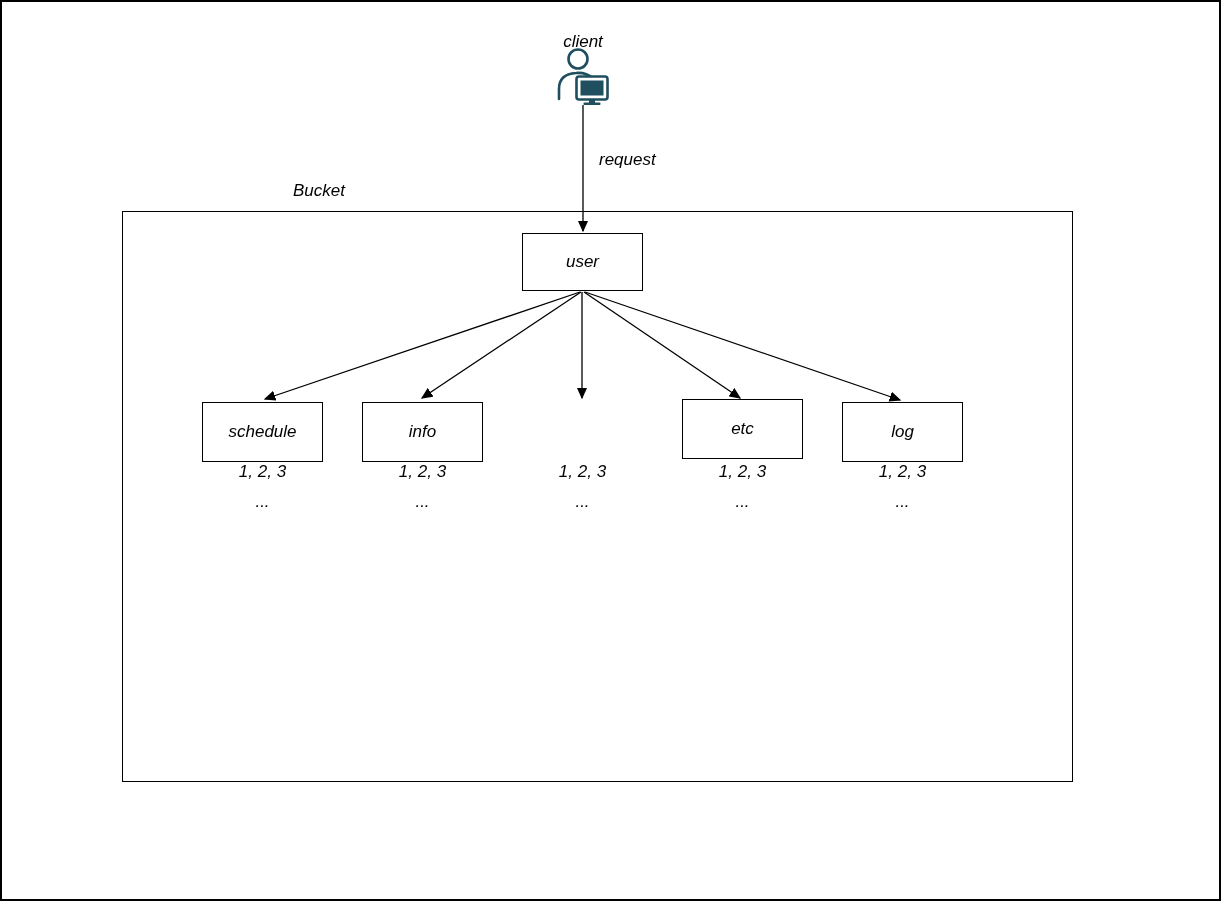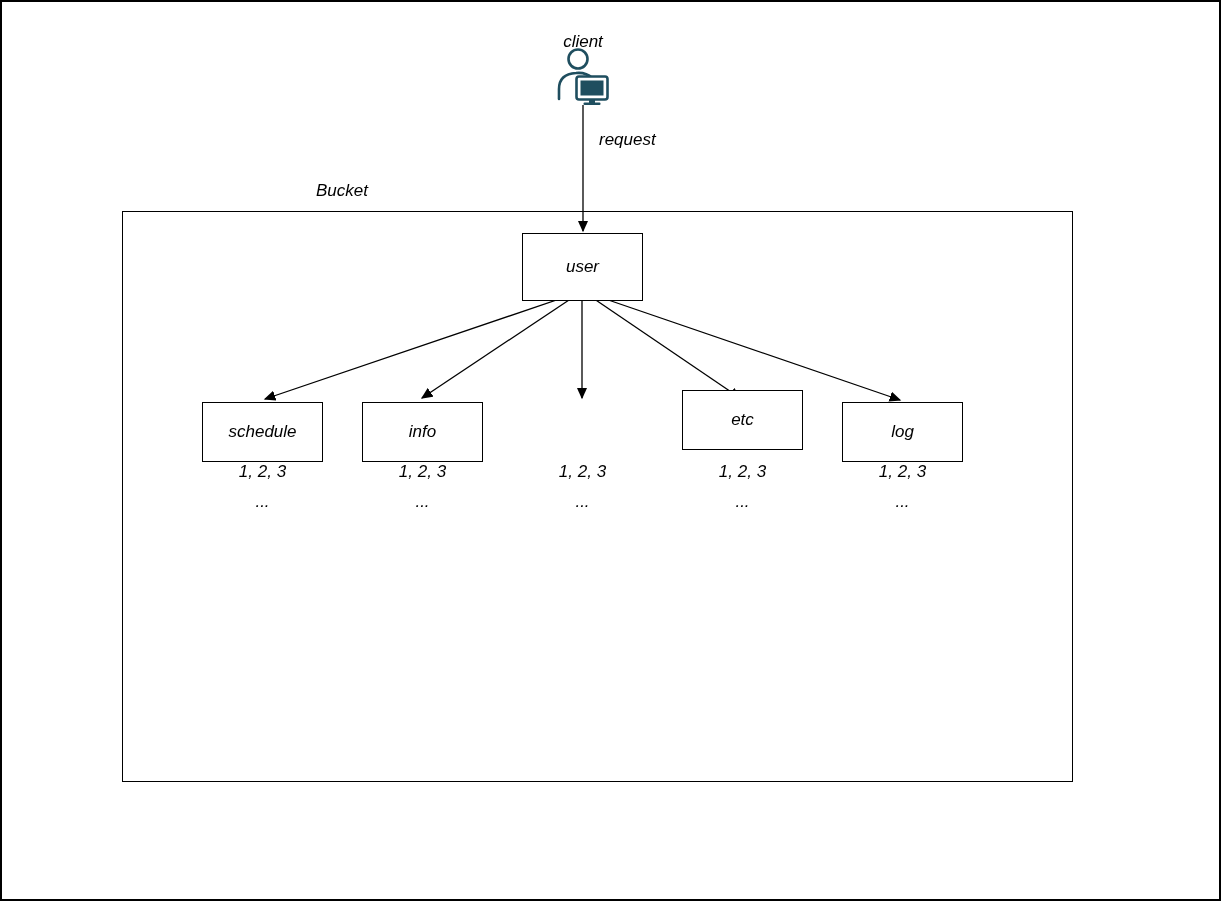--- a/index.html
+++ b/index.html
@@ -23,21 +23,21 @@
     position: absolute;
     font-size: 17px;
     line-height: 20px;
     white-space: nowrap;
     color: #000000;
   }
   .label.centered { text-align: center; }
   .node-box {
     position: absolute;
     width: 121px;
-    height: 68px;
+    height: 58px;
     border: 1px solid #000000;
     background: #ffffff;
     box-sizing: border-box;
     display: flex;
     align-items: center;
     justify-content: center;
     font-size: 17px;
     color: #000000;
   }
   .bucket-rect {
@@ -53,21 +53,21 @@
   .arrows-layer, .client-icon-svg {
     position: absolute;
     pointer-events: none;
   }
   .arrows-layer { left: 0; top: 0; }
   
   #node-user   { left: 520px; top: 231px; }
   #node-child-0 { left: 200px; top: 400px; height: 60px; }
   #node-child-1 { left: 360px; top: 400px; height: 60px; }
   #node-child-2 { left: 520px; top: 400px; height: 60px; }
-  #node-child-3 { left: 680px; top: 388px; height: 60px; }
+  #node-child-3 { left: 680px; top: 397px; height: 60px; }
   #node-child-4 { left: 840px; top: 400px; height: 60px; }
   .items-label { width: 121px; top: 460px; }
   .ellipsis-label { width: 121px; top: 490px; }
   #items-0, #ellipsis-0 { left: 200px; }
   #items-1, #ellipsis-1 { left: 360px; }
   #items-2, #ellipsis-2 { left: 520px; }
   #items-3, #ellipsis-3 { left: 680px; }
   #items-4, #ellipsis-4 { left: 840px; }
 </style>
 </head>
@@ -79,23 +79,23 @@
 
   <svg class="client-icon-svg" style="left:553px; top:45px;" width="56" height="58" viewBox="0 0 56 58">
     <circle cx="23" cy="12" r="9.5" fill="#ffffff" stroke="#1f4e5f" stroke-width="2.6"></circle>
     <path d="M4,52 L4,42 Q4,27 21,26 Q31,25 37,31" fill="#ffffff" stroke="#1f4e5f" stroke-width="2.6" stroke-linecap="round"></path>
     <rect x="21.5" y="29.5" width="31" height="23" rx="2.5" fill="#ffffff" stroke="#1f4e5f" stroke-width="2.6"></rect>
     <rect x="25.5" y="33.5" width="23" height="15" fill="#1f4e5f"></rect>
     <rect x="34" y="52.5" width="6" height="3.5" fill="#1f4e5f"></rect>
     <rect x="28.5" y="55.5" width="17" height="2.5" rx="1" fill="#1f4e5f"></rect>
   </svg>
 
-  <div class="label" style="left:597px; top:128px;text-align:center;">request</div>
+  <div class="label" style="left:597px; top:148px;text-align:center;">request</div>
 
-  <div class="label" style="left:314px; top:179px;">Bucket</div>
+  <div class="label" style="left:291px; top:179px;">Bucket</div>
 
   <div class="bucket-rect"></div>
 
   <svg class="arrows-layer" width="1221" height="901" viewBox="0 0 1221 901">
     <defs>
       <marker id="arrowhead" markerWidth="10" markerHeight="8" refX="8" refY="4" orient="auto">
         <path d="M0,0 L9,4 L0,8 z" fill="#000000"></path>
       </marker>
     </defs>
     <line x1="581" y1="103" x2="581" y2="229" stroke="#000000" stroke-width="1.3" marker-end="url(#arrowhead)"></line>

